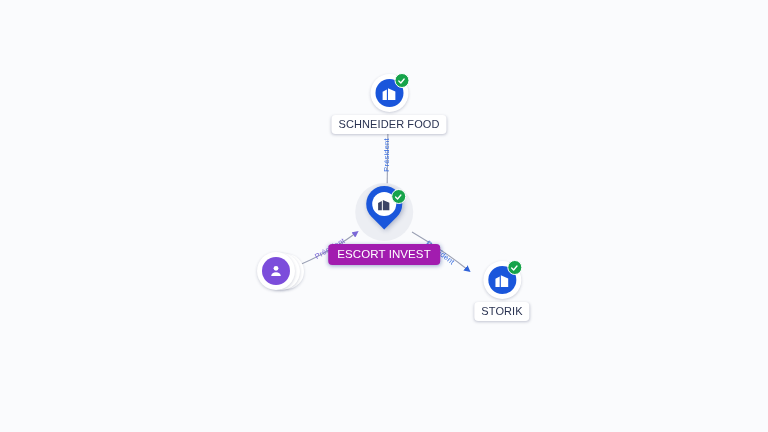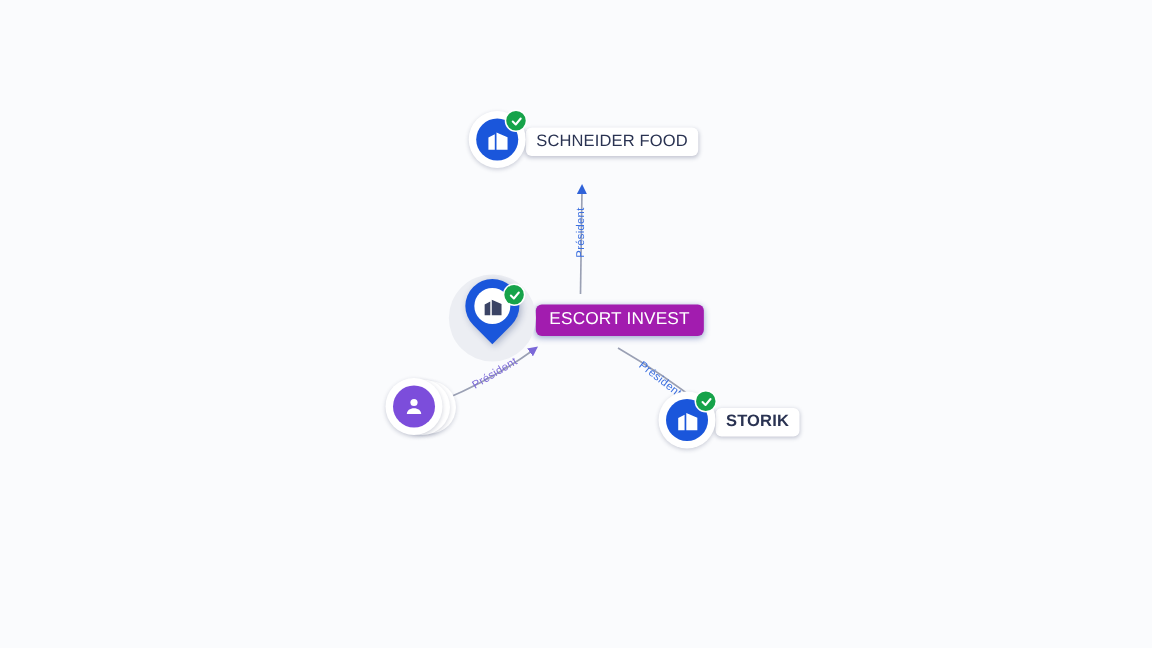--- a/index.html
+++ b/index.html
@@ -25,21 +25,21 @@
     top: 0;
     width: 768px;
     height: 432px;
     pointer-events: none;
   }
 
   
   .node {
     position: absolute;
     display: flex;
-    flex-direction: row;
+    flex-direction: column;
     align-items: center;
   }
 
   
   .disc-wrap {
     position: relative;
     width: 38px;
     height: 38px;
   }
   .disc-halo {
@@ -228,21 +228,21 @@
       <div class="disc-halo" style="z-index:2;"></div>
       <div class="disc-inner person" style="z-index:3;">
         <svg width="16" height="16" viewBox="0 0 24 24" fill="#ffffff">
           <circle cx="12" cy="8" r="3.6"></circle>
           <path d="M4.8 19.5c0-3.6 3.2-5.8 7.2-5.8s7.2 2.2 7.2 5.8H4.8z"></path>
         </svg>
       </div>
     </div>
   </div>
 
-  <div class="node" style="left:486px; top:261px; transform: translateX(-50%); font-weight: bold;">
+  <div class="node" style="left:502px; top:261px; transform: translateX(-50%);">
     <div class="disc-wrap">
       <div class="disc-halo"></div>
       <div class="disc-inner">
         <svg width="17" height="17" viewBox="0 0 24 24" fill="#ffffff">
           <path d="M3 21V9.5l6-3.2V21H3zm7.6 0V4.6L21 9.1V21h-10.4zM5 12h2v2H5v-2zm0 4h2v2H5v-2zm8-2h2v2h-2v-2zm4 0h2v2h-2v-2zm-4 4h2v2h-2v-2zm4 0h2v2h-2v-2zm-4-8h2v2h-2V10z"></path>
         </svg>
       </div>
       <div class="badge-check" style="right:-1px; top:-1px;">
         <svg width="8" height="8" viewBox="0 0 24 24" fill="none" stroke="#ffffff" stroke-width="4" stroke-linecap="round" stroke-linejoin="round">
           <polyline points="4,12 10,18 20,6"></polyline>

